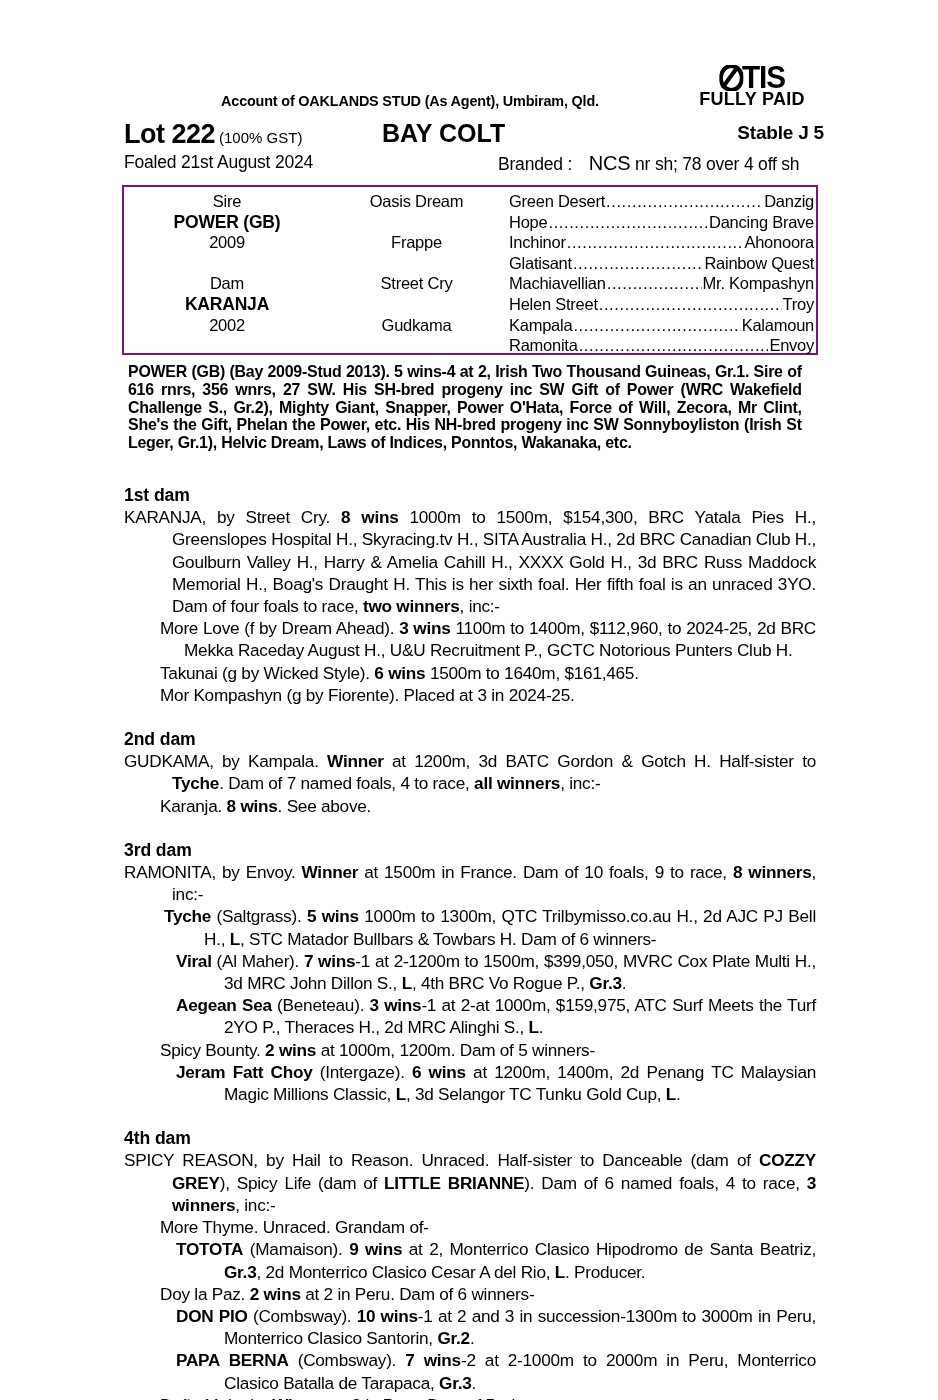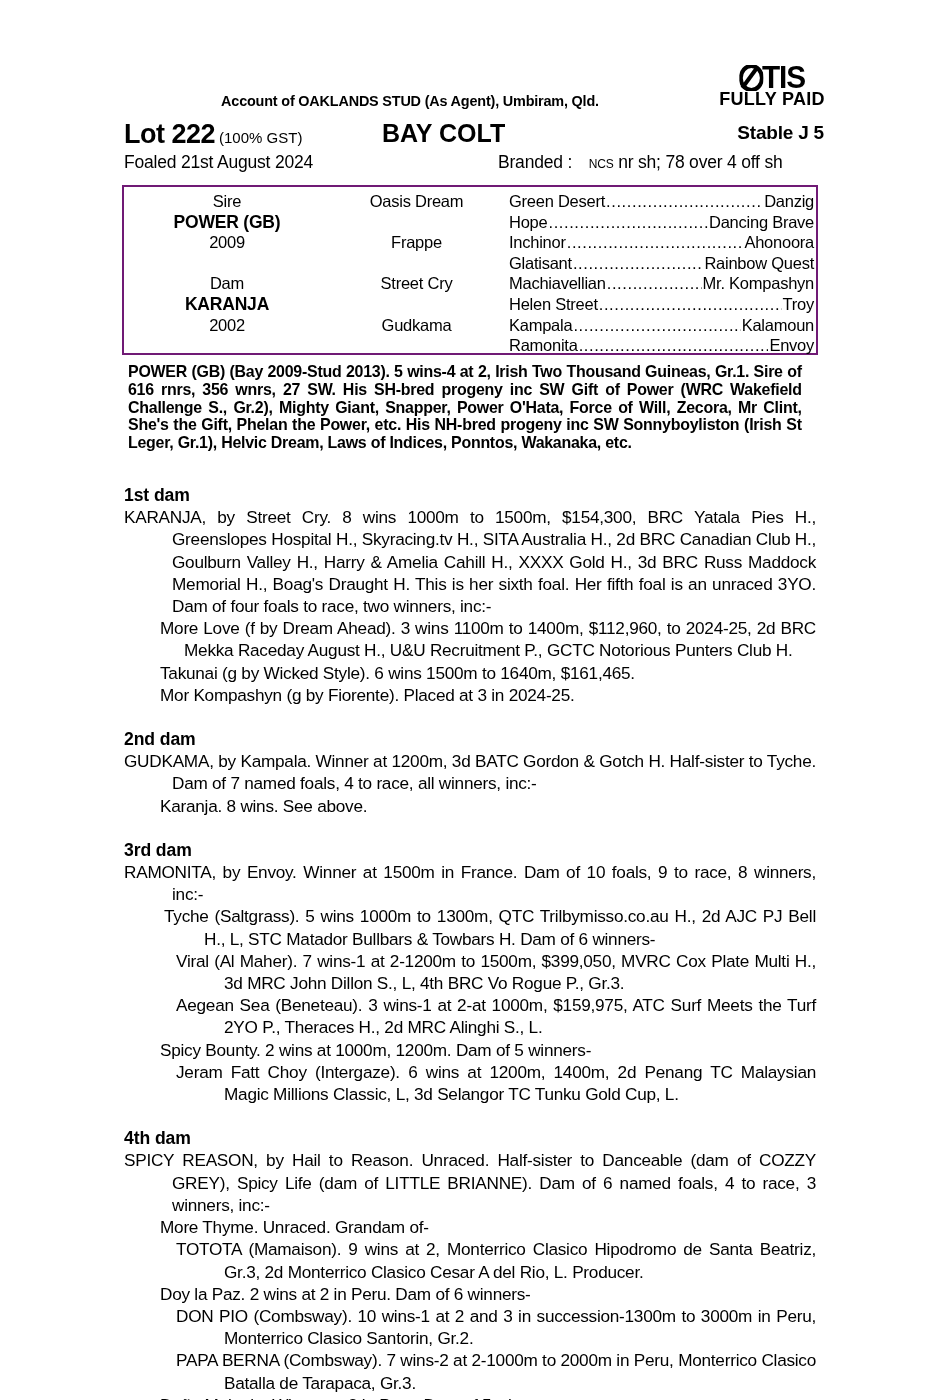--- a/index.html
+++ b/index.html
@@ -31,21 +31,21 @@
     font-weight: bold;
     font-size: 15.5px;
     letter-spacing: -0.2px;
     transform: scaleX(0.93);
     transform-origin: center;
     white-space: nowrap;
   }
 
   .logo-block {
     position: absolute;
-    left: 712px;
+    left: 692px;
     top: 62px;
     width: 120px;
     text-align: center;
   }
   .logo-otis {
     font-weight: bold;
     font-size: 31px;
     letter-spacing: -1.2px;
     line-height: 32px;
     transform: scaleX(0.96);
@@ -115,21 +115,21 @@
   }
   .branded {
     position: absolute;
     left: 498px;
     top: 152px;
     font-size: 17.5px;
     letter-spacing: -0.2px;
     white-space: nowrap;
   }
   .smallcaps {
-    font-size: 12px;
+    font-size: 20px;
     letter-spacing: -0.2px;
     padding-left: 12px;
   }
 
   
   .ped-box {
     position: absolute;
     left: 122px;
     top: 185px;
     width: 696px;
@@ -225,21 +225,21 @@
   .p {
     text-align: justify;
     text-indent: 0;
     margin: 0;
   }
   
   .lvl0 { padding-left: 48px; text-indent: -48px; }
   .lvl1 { padding-left: 60px; text-indent: -24px; }
   .lvl2 { padding-left: 80px; text-indent: -40px; }
   .lvl3 { padding-left: 100px; text-indent: -48px; }
-  b { font-weight: normal; }
+  b { font-weight: bold; }
 </style>
 </head>
 <body>
 
 <div class="page">
 
   <div class="hdr-account">Account of OAKLANDS STUD (As Agent), Umbiram, Qld.</div>
 
   <div class="logo-block">
     <span class="logo-otis">

